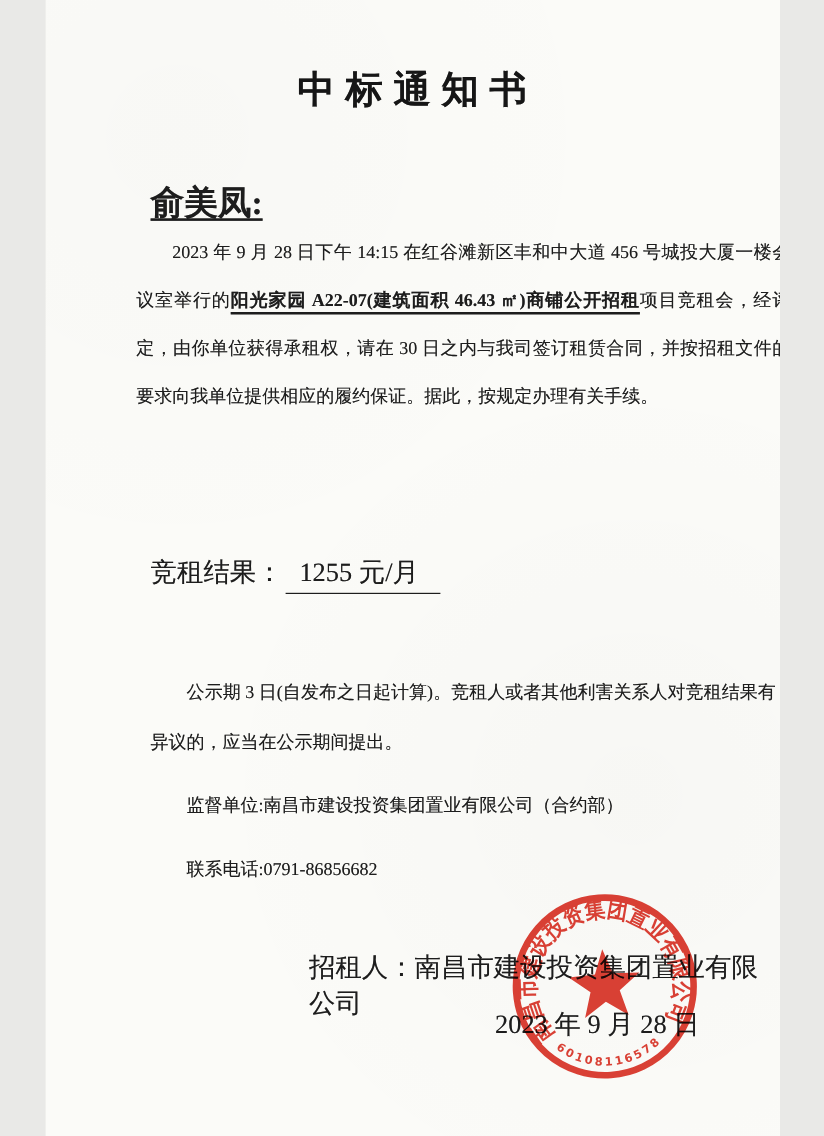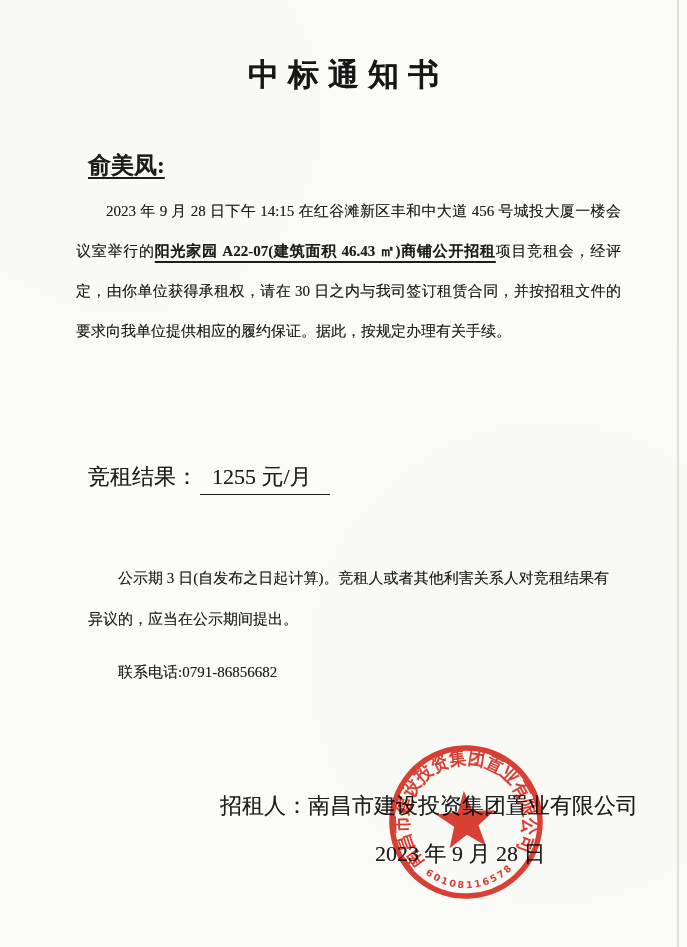--- a/index.html
+++ b/index.html
@@ -2,21 +2,21 @@
 <html><head>
 <meta charset="utf-8">
 <style>
   html,body{margin:0;padding:0;}
   body{
     background:#e9e9e7;
     font-family:"Liberation Serif","DejaVu Serif",serif;
   }
   .page{
     position:relative;
-    width:687px;height:947px;
+    width:612px;height:947px;
     margin:0 auto;
     background:#fbfbf8;
     background-image:
       radial-gradient(circle at 18% 12%, rgba(0,0,0,0.012), transparent 40%),
       radial-gradient(circle at 80% 70%, rgba(0,0,0,0.015), transparent 45%);
     color:#1d1d1d;
     overflow:hidden;
   }
   .scan-line{
     position:absolute;left:677px;top:0;width:2px;height:947px;
@@ -26,21 +26,21 @@
     position:absolute;top:54px;left:0;width:100%;
     margin:0;
     font-size:31px;font-weight:600;
     letter-spacing:9px;text-indent:9px;
     text-align:center;
     color:#161616;
     text-shadow:0 0 0.5px rgba(0,0,0,0.55);
   }
   .addressee{
     position:absolute;left:88px;top:150px;
-    font-size:23px;font-weight:700;
+    font-size:28px;font-weight:700;
     text-decoration:underline;
     text-decoration-thickness:1.6px;
     text-underline-offset:4px;
     text-shadow:0 0 0.4px rgba(0,0,0,0.5);
   }
   .body-text{
     font-size:15px;line-height:40px;
     text-align:justify;
     word-break:break-all;
     text-shadow:0 0 0.4px rgba(0,0,0,0.45);
@@ -108,20 +108,21 @@
   <h1 class="title">中标通知书</h1>
 
   <div class="addressee">俞美凤:</div>
 
   <p class="body-text para1"><span>2023 年 9 月 28 日下午 14:15 在红谷滩新区丰和中大道 456 号城投大厦一楼会议室举行的</span><span class="hl">阳光家园 A22-07(建筑面积 46.43 ㎡)商铺公开招租</span><span>项目竞租会，经评定，由你单位获得承租权，请在 30 日之内与我司签订租赁合同，并按招租文件的要求向我单位提供相应的履约保证。据此，按规定办理有关手续。</span></p>
 
   <div class="result-line"><span>竞租结果：</span><span class="result-value">1255 元/月</span></div>
 
   <div class="block2 body-text">
     <p>公示期 3 日(自发布之日起计算)。竞租人或者其他利害关系人对竞租结果有异议的，应当在公示期间提出。</p>
+    <p class="nowrap">监督单位:南昌市建设投资集团置业有限公司（合约部）</p>
     <p class="nowrap">联系电话:0791-86856682</p>
   </div>
 
   <div class="lessor-line">招租人：南昌市建设投资集团置业有限公司</div>
 
   <div class="date-line">2023 年 9 月 28 日</div>
 
   <div class="stamp">
     <svg viewBox="0 0 160 160" width="160" height="160" xmlns="http://www.w3.org/2000/svg" xmlns:xlink="http://www.w3.org/1999/xlink">
       <defs>

